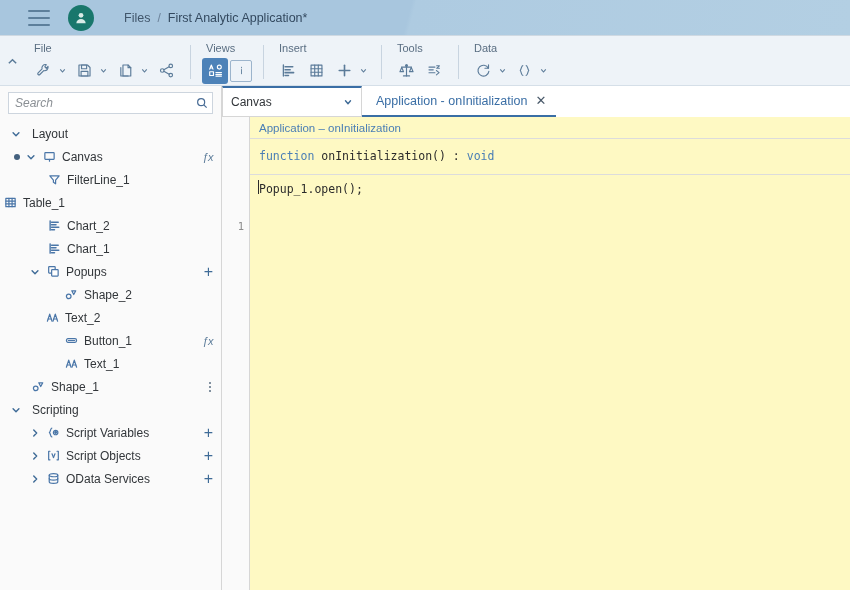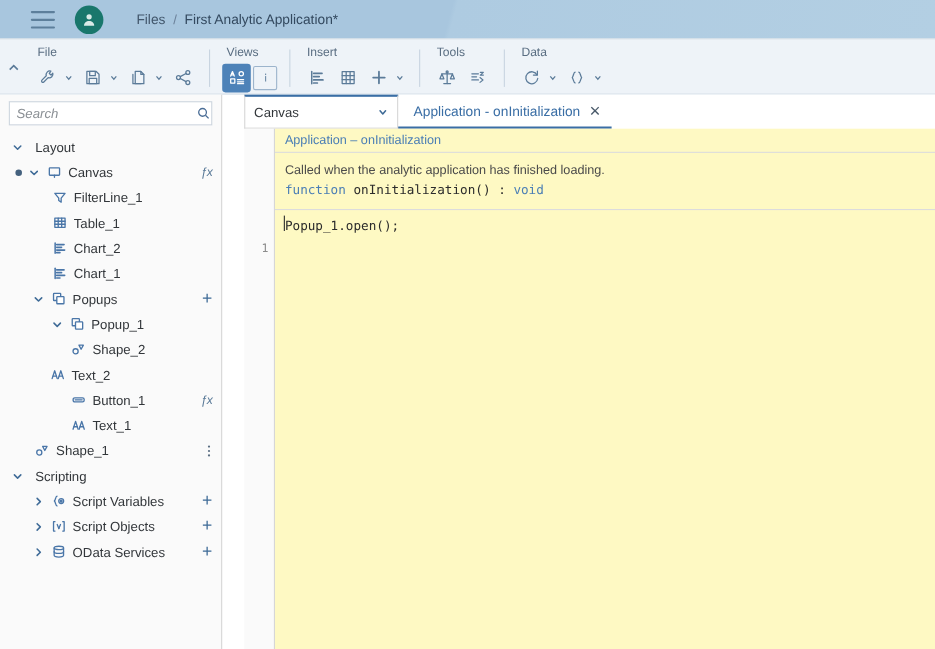--- a/index.html
+++ b/index.html
@@ -64,21 +64,21 @@
                stroke-linecap: round; stroke-linejoin: round; }
   .ricon.sel { background: #4d82b8; }
   .ricon.sel svg { stroke: #ffffff; }
   .ricon.boxed { border: 1px solid #9cb4cc; border-radius: 2px; width: 22px; height: 22px; }
   .ricon.boxed svg { width: 13px; height: 13px; }
   .caret { width: 13px; display:flex; align-items:center; justify-content:center; cursor:pointer; margin-left:-2px; }
   .caret svg { width: 9px; height: 9px; stroke:#5b7b99; fill:none; stroke-width:1.5; }
 
   
   .leftpanel {
-    position: absolute; left: 0; top: 86px; width: 202px; height: 504px;
+    position: absolute; left: 0; top: 86px; width: 222px; height: 504px;
     background: #fafafa; border-right: 1px solid #d6d6d6;
   }
   .searchbox {
     position: relative; margin: 6px 8px 0 8px; height: 22px;
     background: #ffffff; border: 1px solid #cdd5de;
     display: flex; align-items: center;
   }
   .searchbox input {
     border: 0; outline: 0; background: transparent; flex: 1;
     font-family: "Liberation Sans", sans-serif; font-size: 12px;
@@ -394,21 +394,21 @@
           </span>
         </div>
         <div class="trow" style="padding-left: 44px;">
           <span class="ticon">
             <svg viewBox="0 0 14 14">
               <polygon points="2,3 12,3 8.2,7.6 8.2,11.6 5.8,10 5.8,7.6"></polygon>
             </svg>
           </span>
           <span class="tlabel">FilterLine_1</span>
         </div>
-        <div class="trow" style="padding-left: 44px;">
+        <div class="trow" style="">
           <span class="ticon">
             <svg viewBox="0 0 14 14">
               <rect x="2" y="2.5" width="10" height="9"></rect>
               <line x1="2" y1="5.5" x2="12" y2="5.5"></line>
               <line x1="2" y1="8.5" x2="12" y2="8.5"></line>
               <line x1="5.3" y1="2.5" x2="5.3" y2="11.5"></line>
               <line x1="8.7" y1="2.5" x2="8.7" y2="11.5"></line>
             </svg>
           </span>
           <span class="tlabel">Table_1</span>
@@ -446,34 +446,20 @@
           <span class="ticon">
             <svg viewBox="0 0 14 14">
               <rect x="1.8" y="1.8" width="7" height="7" rx="0.6"></rect>
               <rect x="5" y="5" width="7" height="7" rx="0.6" fill="#ffffff"></rect>
             </svg>
           </span>
           <span class="tlabel">Popups</span>
           <span class="tright">
             <span class="plus">+</span>
           </span>
-        </div>
-        <div class="trow" style="padding-left: 44px;">
-          <span class="tw">
-            <svg viewBox="0 0 12 12">
-              <polyline points="2.5,4.5 6,8 9.5,4.5"></polyline>
-            </svg>
-          </span>
-          <span class="ticon">
-            <svg viewBox="0 0 14 14">
-              <rect x="1.8" y="1.8" width="7" height="7" rx="0.6"></rect>
-              <rect x="5" y="5" width="7" height="7" rx="0.6" fill="#ffffff"></rect>
-            </svg>
-          </span>
-          <span class="tlabel">Popup_1</span>
         </div>
         <div class="trow" style="padding-left: 61px;">
           <span class="ticon">
             <svg viewBox="0 0 14 14">
               <circle cx="4" cy="9" r="2.5"></circle>
               <path d="M7.3 3 11.6 3 9.4 7z"></path>
             </svg>
           </span>
           <span class="tlabel">Shape_2</span>
         </div>
@@ -607,21 +593,20 @@
       </div>
     </div>
 
     <div class="gutter">
       <span class="lnum">1</span>
     </div>
 
     <div class="editor">
       <div class="sigline">Application – onInitialization</div>
       <div class="docblock">
-        <div class="docline">Called when the analytic application has finished loading.</div>
         <div class="sigcode">
           <span class="kw">function</span><span> onInitialization() : </span><span class="kw">void</span>
         </div>
       </div>
       <div class="codearea">
         <div class="caret-bar"></div>
         <div class="codeline">Popup_1.open();</div>
       </div>
     </div>
   </div>

